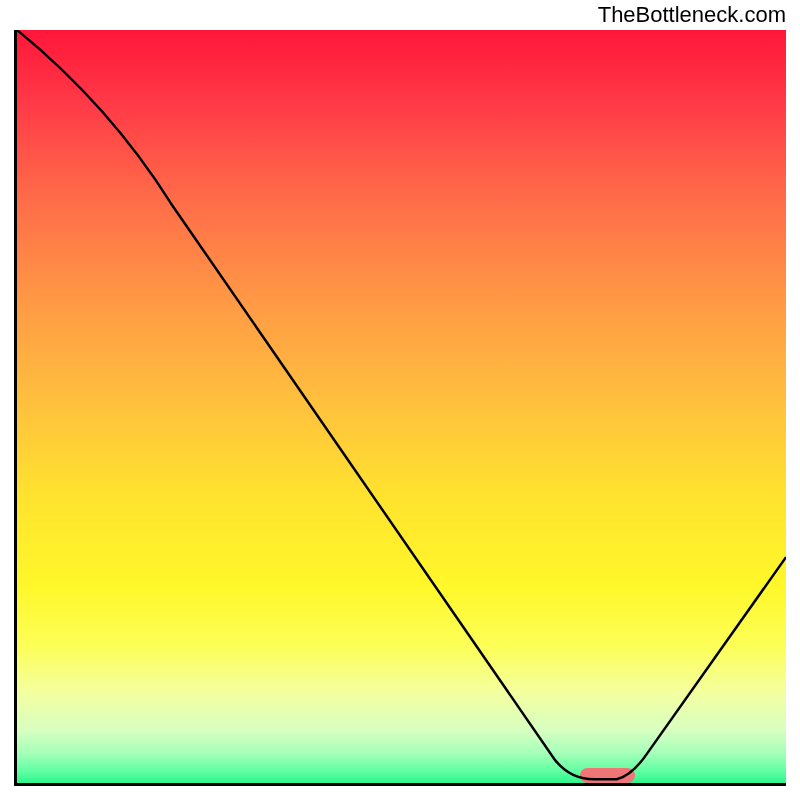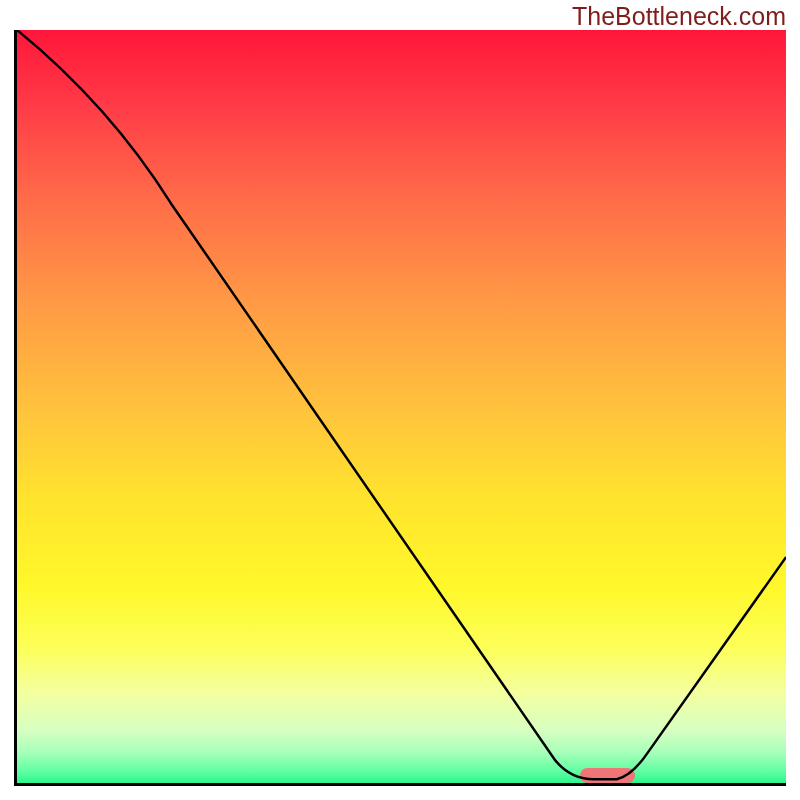--- a/index.html
+++ b/index.html
@@ -7,22 +7,22 @@
     width: 800px;
     height: 800px;
     background: white;
     font-family: Arial, sans-serif;
     position: relative;
   }
   .watermark {
     position: absolute;
     top: 2px;
     right: 14px;
-    font-size: 25px;
-    color: #7f1d1d;
+    font-size: 22px;
+    color: #000000;
     font-weight: normal;
     z-index: 10;
   }
   .chart-container {
     position: absolute;
     top: 30px;
     left: 14px;
     width: 772px;
     height: 756px;
     border-left: 3px solid black;

